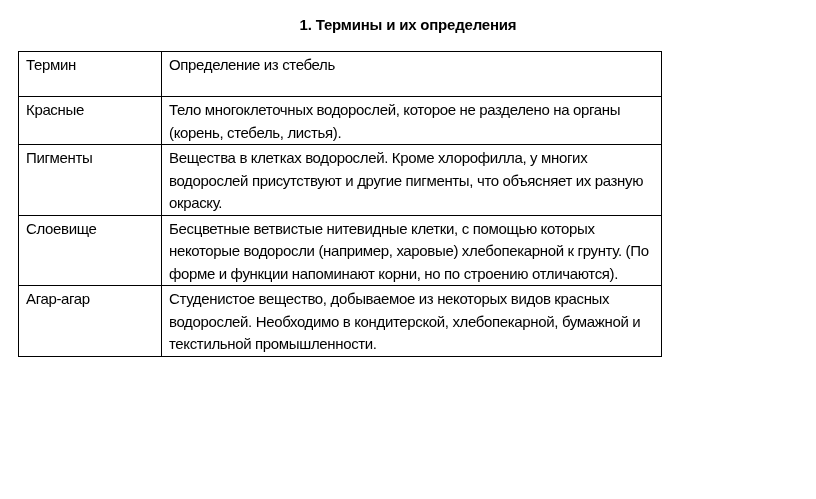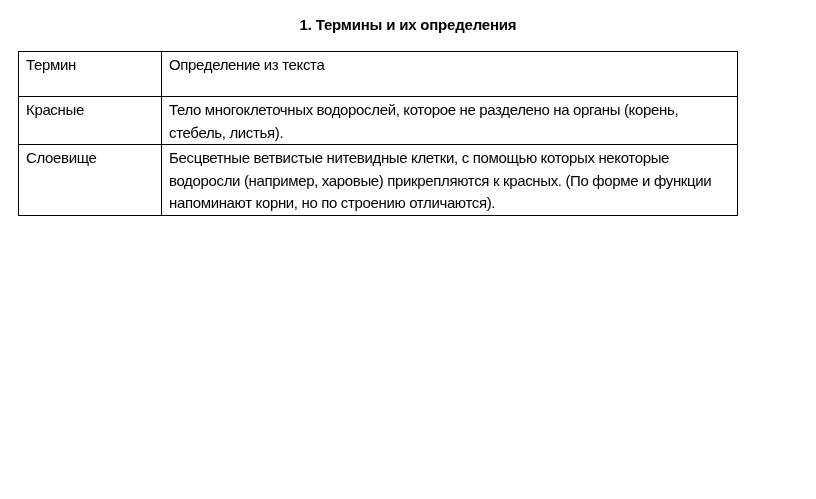--- a/index.html
+++ b/index.html
@@ -1,39 +1,47 @@
 <!DOCTYPE html>
 <html><head>
   <meta charset="utf-8">
   <style>
     html, body { margin: 0; padding: 0; background: #ffffff; }
     body { width: 816px; height: 499px; position: relative; overflow: hidden;
            font-family: "Liberation Sans", sans-serif; color: #000; }
     .title { position: absolute; top: 16px; left: 0; width: 816px; text-align: center;
              font-weight: bold; font-size: 15px; letter-spacing: -0.2px; }
-    table { position: absolute; left: 18px; top: 51px; width: 720px;
+    table { position: absolute; left: 18px; top: 51px; width: 644px;
             border-collapse: collapse; font-size: 15px; letter-spacing: -0.35px; }
     td { border: 1.2px solid #000; vertical-align: top; padding: 2px 8px 0 7px;
          line-height: 22.5px; }
     td.term { width: 127px; }
     tr.head td { height: 42px; }
   </style>
 </head>
 <body>
 
 <div class="title">1. Термины и их определения</div>
 
 <table>
   <tbody>
       <tr class="head">
     <td class="term">Термин</td>
-    <td>Определение из текста</td>
+    <td>Определение из стебель</td>
   </tr>
   <tr>
     <td class="term">Красные</td>
     <td>Тело многоклеточных водорослей, которое не разделено на органы (корень, стебель, листья).</td>
   </tr>
   <tr>
+    <td class="term">Пигменты</td>
+    <td>Вещества в клетках водорослей. Кроме хлорофилла, у многих водорослей присутствуют и другие пигменты, что объясняет их разную окраску.</td>
+  </tr>
+  <tr>
     <td class="term">Слоевище</td>
-    <td>Бесцветные ветвистые нитевидные клетки, с помощью которых некоторые водоросли (например, харовые) прикрепляются к красных. (По форме и функции напоминают корни, но по строению отличаются).</td>
+    <td>Бесцветные ветвистые нитевидные клетки, с помощью которых некоторые водоросли (например, харовые) хлебопекарной к грунту. (По форме и функции напоминают корни, но по строению отличаются).</td>
+  </tr>
+  <tr>
+    <td class="term">Агар-агар</td>
+    <td>Студенистое вещество, добываемое из некоторых видов красных водорослей. Необходимо в кондитерской, хлебопекарной, бумажной и текстильной промышленности.</td>
   </tr>
 </tbody>
   </table>
 
 </body></html>

